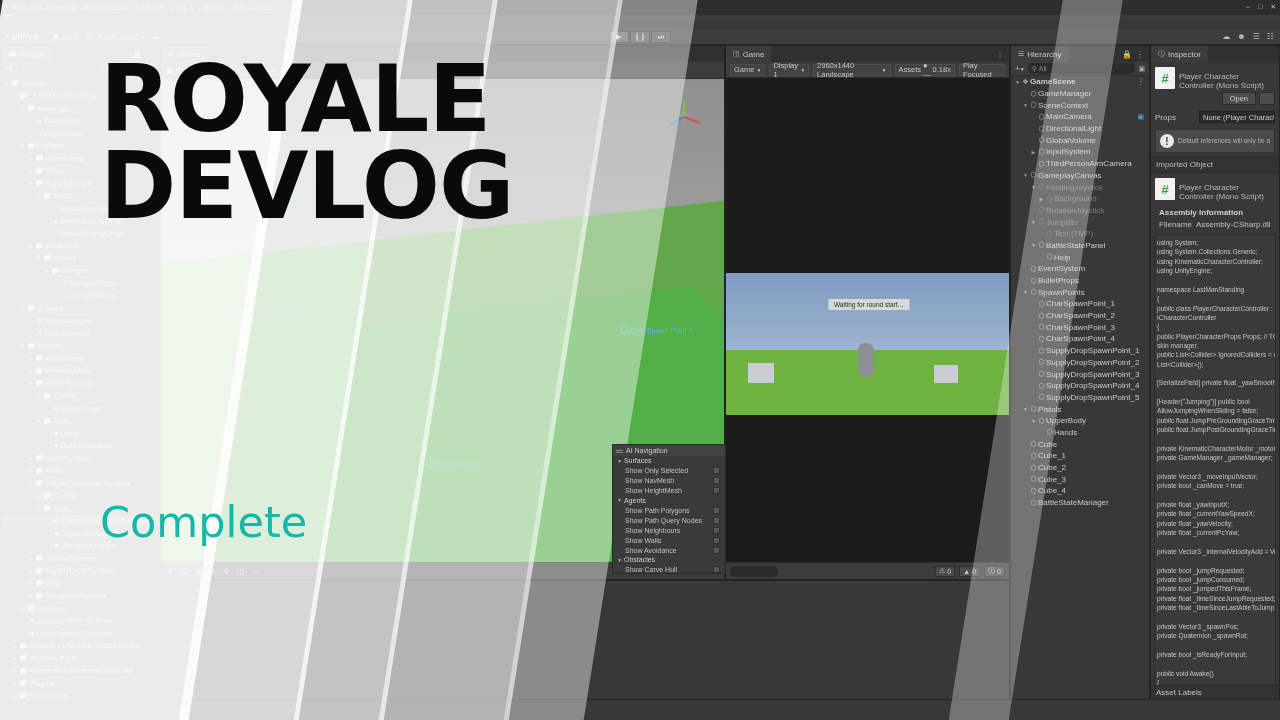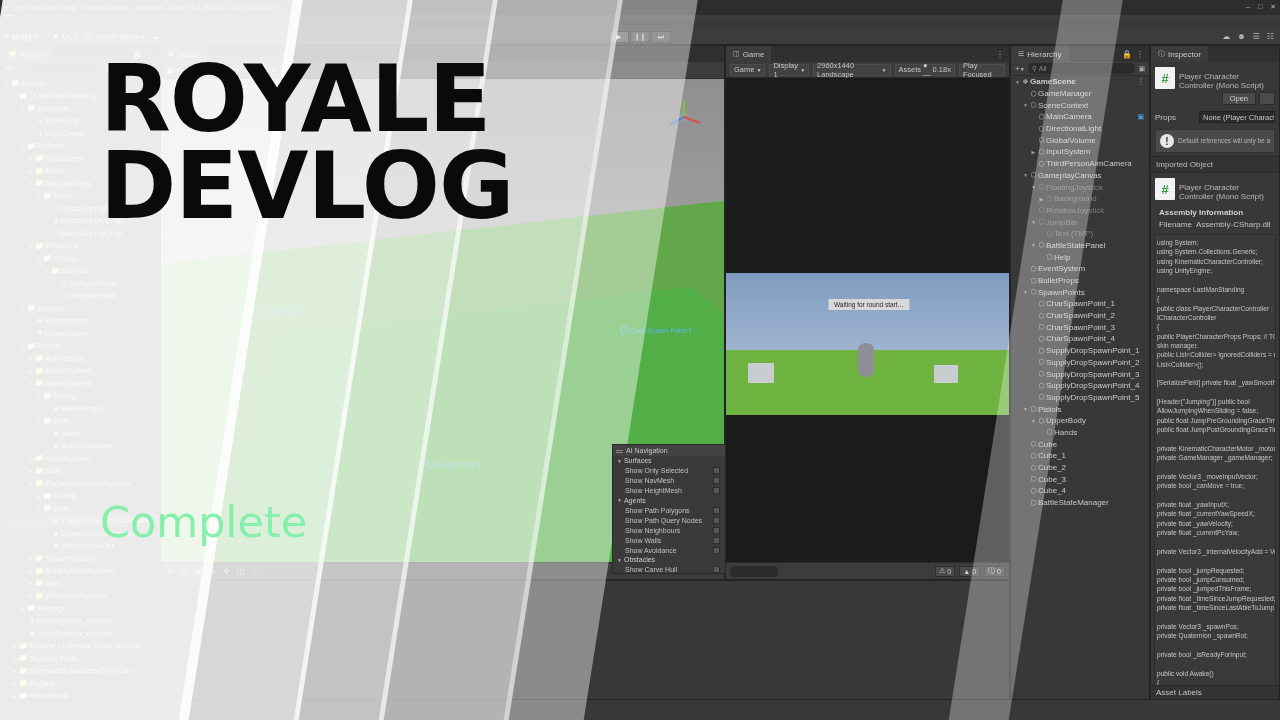--- a/index.html
+++ b/index.html
@@ -212,21 +212,21 @@
   .band { position: absolute; top: -10%; height: 130%; }
   .txt-wrap { position: absolute; left: 100px; top: 56px; }
   .big {
     font-family: "DejaVu Sans", sans-serif;
     font-weight: bold; font-size: 92px; line-height: 0.95;
     color: #0a0a0a; letter-spacing: -1px;
   }
   .sub {
     font-family: "DejaVu Sans", sans-serif;
     position: absolute; left: 100px; top: 498px;
-    font-size: 43px; line-height: 1.15; color: #86efac; font-weight: 400;
+    font-size: 43px; line-height: 1.15; color: #14b8a6; font-weight: 400;
   }
 </style>
 </head>
 <body>
 
 <div id="root">
 
   <div class="editor">
 
     <div class="titlebar">

